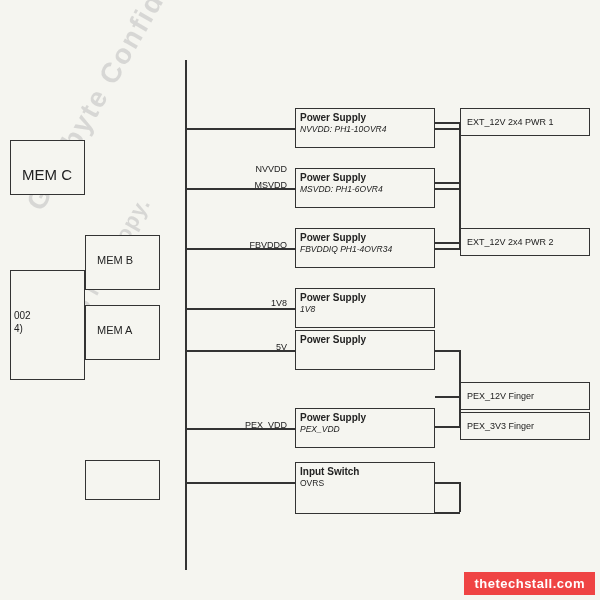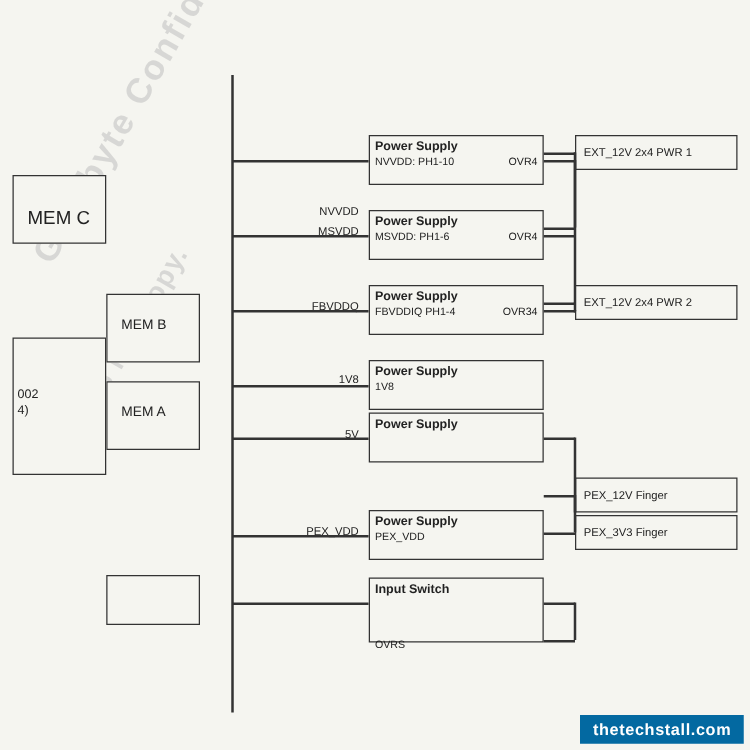--- a/index.html
+++ b/index.html
@@ -155,21 +155,22 @@
       font-size: 10px;
       font-weight: bold;
       color: #222;
       padding: 3px 4px 0 4px;
     }
     .ps-sub {
       font-size: 8.5px;
       color: #222;
       padding: 1px 4px 0 4px;
       display: flex;
-      justify-content: space-between;
+      justify-content: flex-start;
+      font-style: italic;
     }
 
     
     .is-block {
       position: absolute;
       left: 295px;
       width: 140px;
       height: 52px;
       border: 1.5px solid #333;
       background: #f5f5f0;
@@ -177,21 +178,20 @@
     .is-title {
       font-size: 10px;
       font-weight: bold;
       color: #222;
       padding: 3px 4px 0 4px;
     }
     .is-sub {
       font-size: 8.5px;
       color: #222;
       padding: 1px 4px 0 4px;
-      margin-top: 32px;
     }
 
     
     .right-label-box {
       position: absolute;
       left: 460px;
       width: 130px;
       height: 28px;
       border: 1.5px solid #333;
       background: #f5f5f0;
@@ -228,21 +228,21 @@
       position: absolute;
       width: 1.5px;
       background: #333;
     }
 
     
     .brand-bar {
       position: absolute;
       bottom: 5px;
       right: 5px;
-      background: #0369a1;
+      background: #ef4444;
       color: #fff;
       font-size: 13px;
       font-weight: bold;
       padding: 4px 10px;
       letter-spacing: 0.5px;
     }
   </style>
 </head>
 <body>
 

